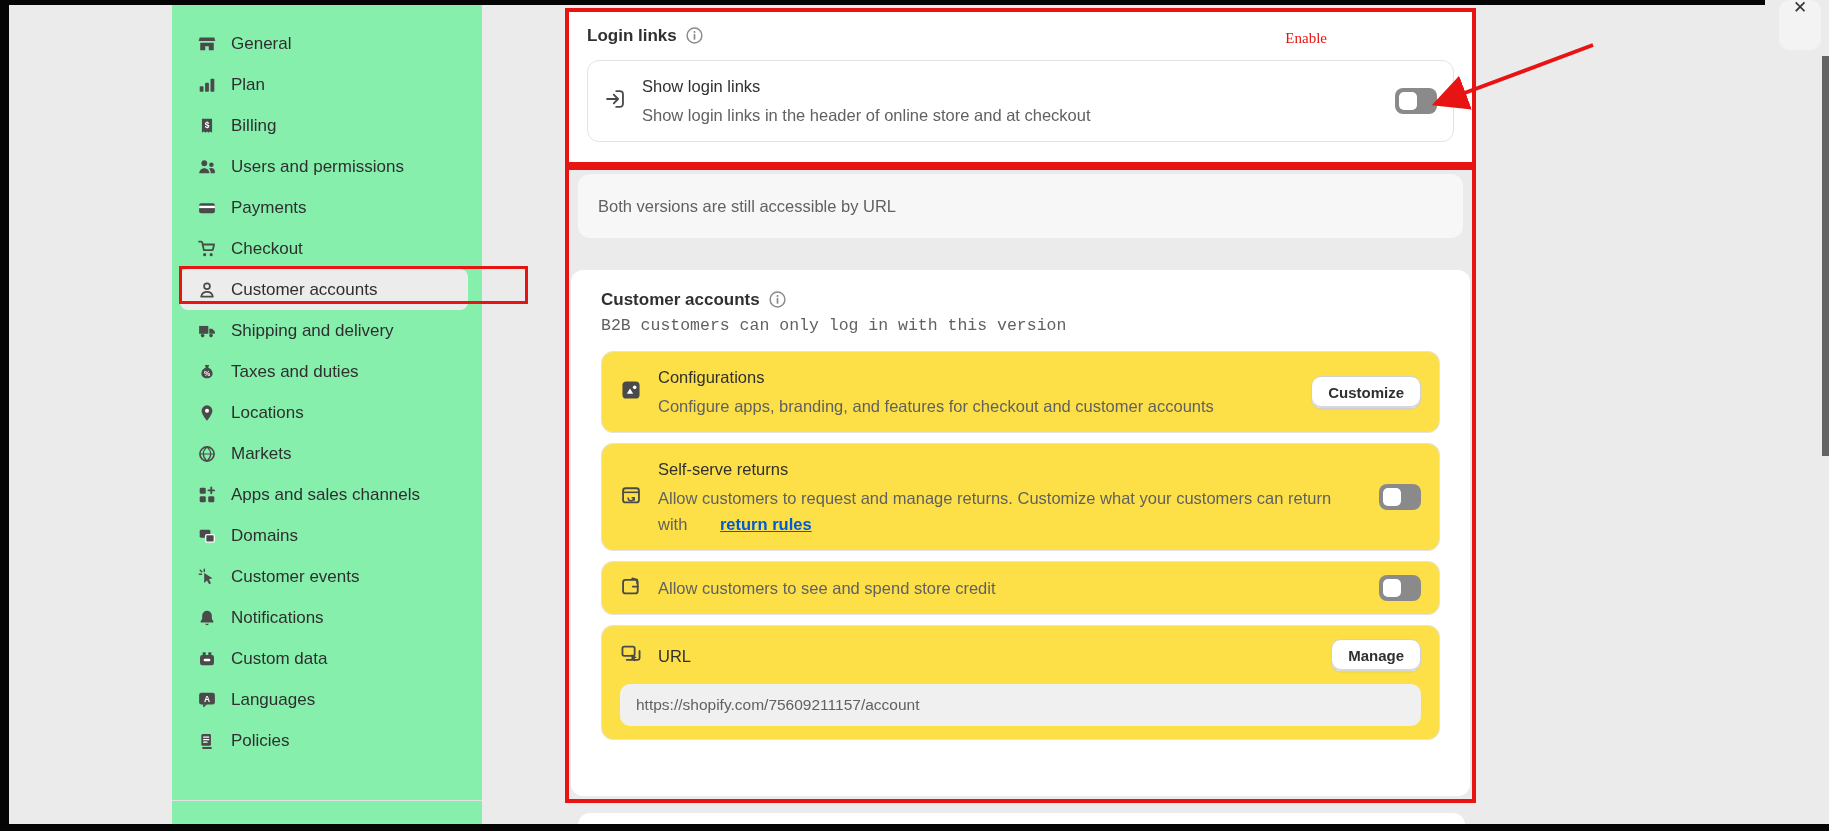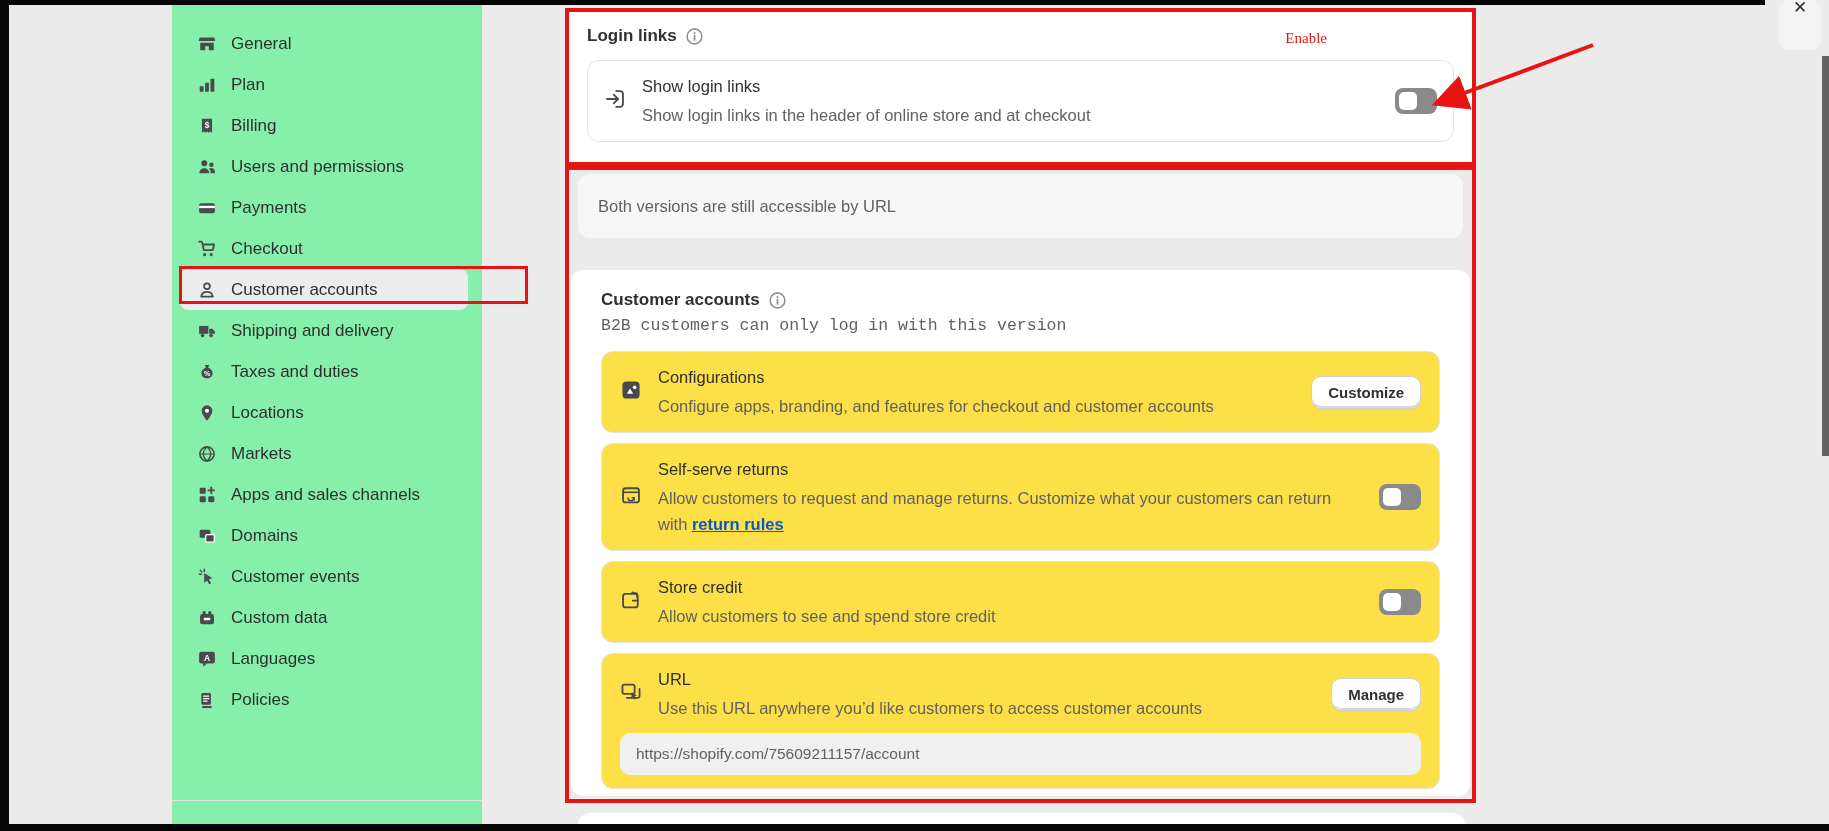--- a/index.html
+++ b/index.html
@@ -32,21 +32,21 @@
   
   .sb-annotation { position:absolute; left:179px; top:266px; width:349px; height:38px;
     border:3px solid #e81414; z-index:40; pointer-events:none; }
 
   
   .box1 { position:absolute; left:565px; top:8px; width:911px; height:158px;
     border:4px solid #e81414; background:#fff; padding:14px 18px; z-index:10; }
   .box2 { position:absolute; left:565px; top:166px; width:911px; height:637px;
     border:4px solid #e81414; background:#ebebeb; z-index:10; }
 
-  .section-heading { display:flex; align-items:flex-end; gap:8px; font-size:17px; font-weight:700; color:#303030; }
+  .section-heading { display:flex; align-items:flex-start; gap:8px; font-size:17px; font-weight:700; color:#303030; }
   .enable-label { position:absolute; top:18px; right:145px; color:#e81414; font-size:15px;
     font-family:"Liberation Serif", serif; }
 
   .card {
     border:1px solid #e3e3e3; border-radius:12px; background:#fff;
     display:flex; align-items:center; gap:16px; padding:12px 16px; margin-top:14px; height:82px;
   }
   .card-texts { display:flex; flex-direction:column; gap:4px; }
   .row-title { font-size:16.5px; font-weight:540; color:#303030; line-height:24px; }
   .row-desc  { font-size:16.5px; color:#616161; line-height:26px; }
@@ -68,21 +68,21 @@
   .rows { margin-top:16px; }
   .row { border:1px solid #e3e3e3; border-radius:12px; background:#fde047; padding:13px 18px;
     display:flex; align-items:center; gap:16px; margin-bottom:10px; }
   .row .icon, .row-head .icon { width:22px; flex:0 0 22px; color:#4a4a4a; }
   .pill-btn {
     margin-left:auto; background:#fff; border:1px solid #d0d0d0; border-radius:10px;
     padding:7px 16px; font-size:15px; font-weight:700; color:#303030; cursor:pointer;
     font-family:"Liberation Sans", sans-serif;
     box-shadow: inset 0 -2px 0 #d8d8d8, 0 1px 1px rgba(0,0,0,.04);
   }
-  .link { color:#005bd3; text-decoration:underline; font-weight:600; }
+  .link { color:#005bd3; text-decoration:underline; font-weight:600;margin-left:28px; }
   .url-row { display:block; }
   .row-head { display:flex; align-items:center; gap:16px; }
   .url-field { margin-top:12px; background:#f0f0f0; border-radius:10px; padding:12px 16px;
     font-size:15.5px; color:#616161; }
 
   
   .next-card { position:absolute; left:578px; top:813px; width:887px; height:12px;
     background:#fff; border-radius:12px 12px 0 0; z-index:5; }
 
   
@@ -245,20 +245,29 @@
     <div class="nav-item">
       <span class="icon">
           <svg width="18" height="18" viewBox="0 0 16 16" fill="#4a4a4a">
             <path d="M5.5 4.5l7.4 4.6-3.2 1 1.9 3.4-1.7 1-1.9-3.5-2.5 2.3z"></path>
             <path d="M2 2l1.4 1.4M1.2 5.6h2M5.6 1.2v2" stroke="#4a4a4a" stroke-width="1.3" stroke-linecap="round" fill="none"></path>
           </svg>
         </span>
       <span>Customer events</span>
     </div>
 
+    <div class="nav-item">
+      <span class="icon">
+          <svg width="18" height="18" viewBox="0 0 16 16" fill="#4a4a4a">
+            <path d="M8 1.6a4.3 4.3 0 0 1 4.3 4.3v2.8l1.4 2.4a.7.7 0 0 1-.6 1H2.9a.7.7 0 0 1-.6-1l1.4-2.4V5.9A4.3 4.3 0 0 1 8 1.6z"></path>
+            <path d="M6.3 13.2a1.8 1.8 0 0 0 3.4 0z"></path>
+          </svg>
+        </span>
+      <span>Notifications</span>
+    </div>
 
     <div class="nav-item">
       <span class="icon">
           <svg width="18" height="18" viewBox="0 0 16 16" fill="#4a4a4a">
             <rect x="4" y="2" width="3" height="2.6" rx="1"></rect>
             <rect x="9" y="2" width="3" height="2.6" rx="1"></rect>
             <rect x="1.8" y="4.5" width="12.4" height="9" rx="2"></rect>
             <rect x="5" y="7.8" width="6" height="2.2" rx="1.1" fill="#fff"></rect>
           </svg>
         </span>
@@ -380,38 +389,36 @@
           </div>
       </div>
 
       <div class="row">
         <span class="icon"><svg width="22" height="22" viewBox="0 0 18 18">
               <rect x="2.5" y="4" width="12" height="11" rx="2" fill="none" stroke="#4a4a4a" stroke-width="1.5"></rect>
               <path d="M10 2.8l4 1v3" fill="none" stroke="#4a4a4a" stroke-width="1.4" stroke-linecap="round"></path>
               <path d="M10.5 9.5h4" stroke="#4a4a4a" stroke-width="1.5" stroke-linecap="round"></path>
             </svg></span>
         <div class="card-texts">
-          <div class="row-title">Store credit</div>
           <div class="row-desc">Allow customers to see and spend store credit</div>
         </div>
         <div class="toggle">
             <div class="knob"></div>
           </div>
       </div>
 
       <div class="row url-row">
         <div class="row-head">
           <span class="icon"><svg width="22" height="22" viewBox="0 0 18 18">
                 <rect x="2" y="3" width="10" height="7.5" rx="1.5" fill="none" stroke="#4a4a4a" stroke-width="1.5"></rect>
                 <path d="M5.5 13.8h9a1.5 1.5 0 0 0 1.5-1.5V6.5" fill="none" stroke="#4a4a4a" stroke-width="1.5" stroke-linecap="round"></path>
                 <path d="M9.5 9.2l4.3 2.6-1.9.6 1.1 2-1.2.7-1.1-2.1-1.4 1.3z" fill="#4a4a4a"></path>
               </svg></span>
           <div class="card-texts">
             <div class="row-title">URL</div>
-            <div class="row-desc">Use this URL anywhere you’d like customers to access customer accounts</div>
           </div>
           <button class="pill-btn">Manage</button>
         </div>
         <div class="url-field">https://shopify.com/75609211157/account</div>
       </div>
 
     </div>
   </div>
 </div>
 

